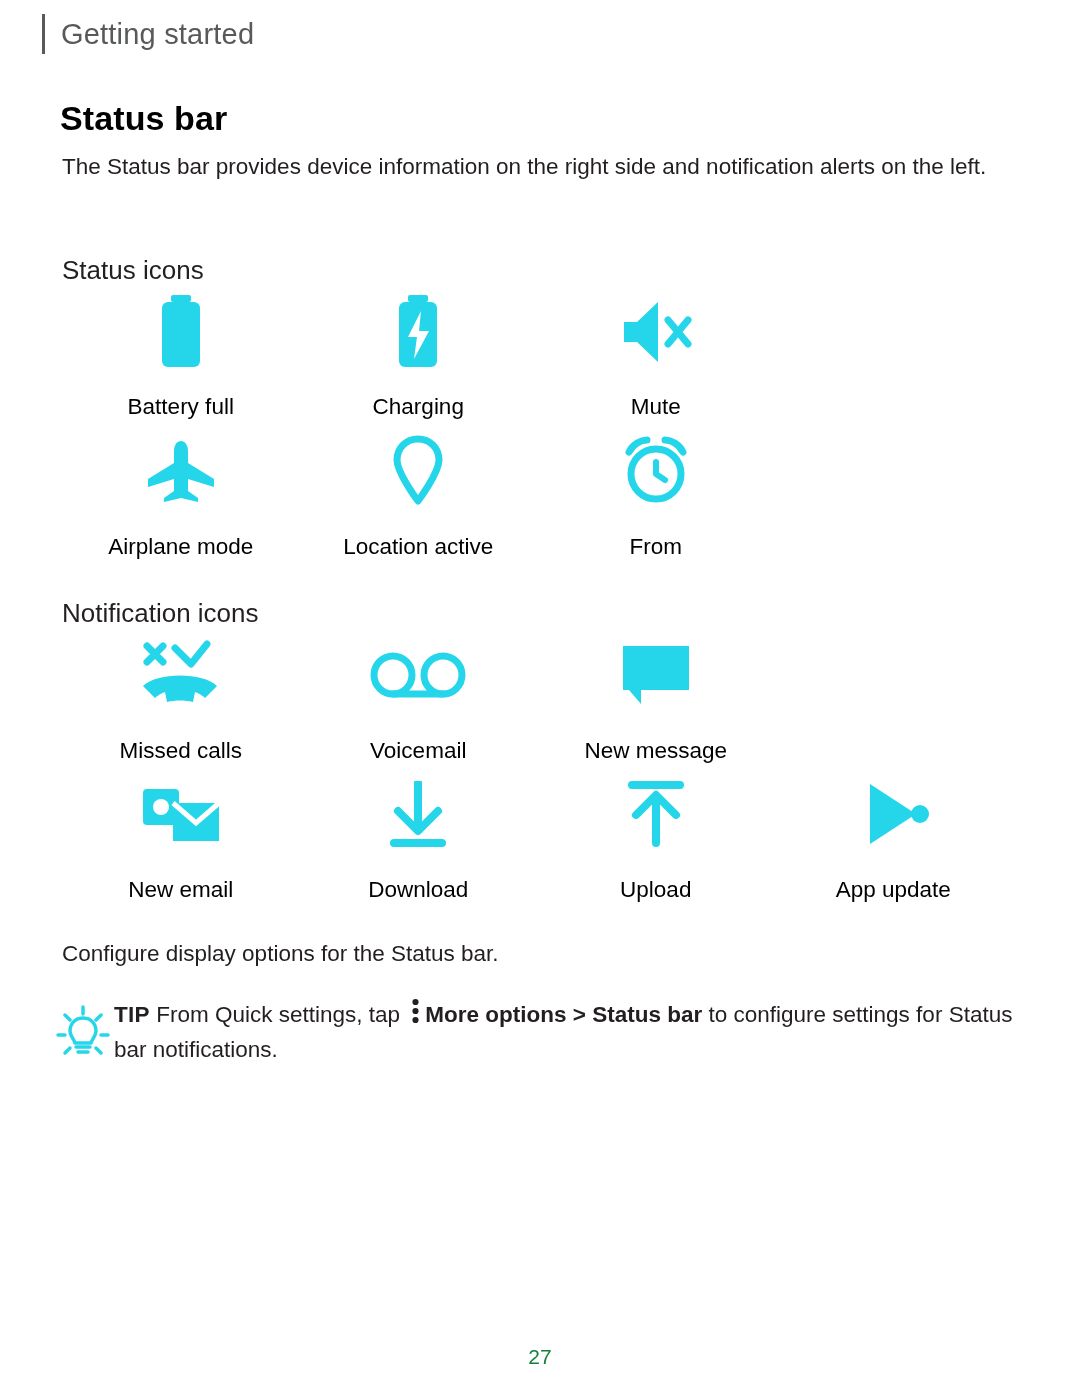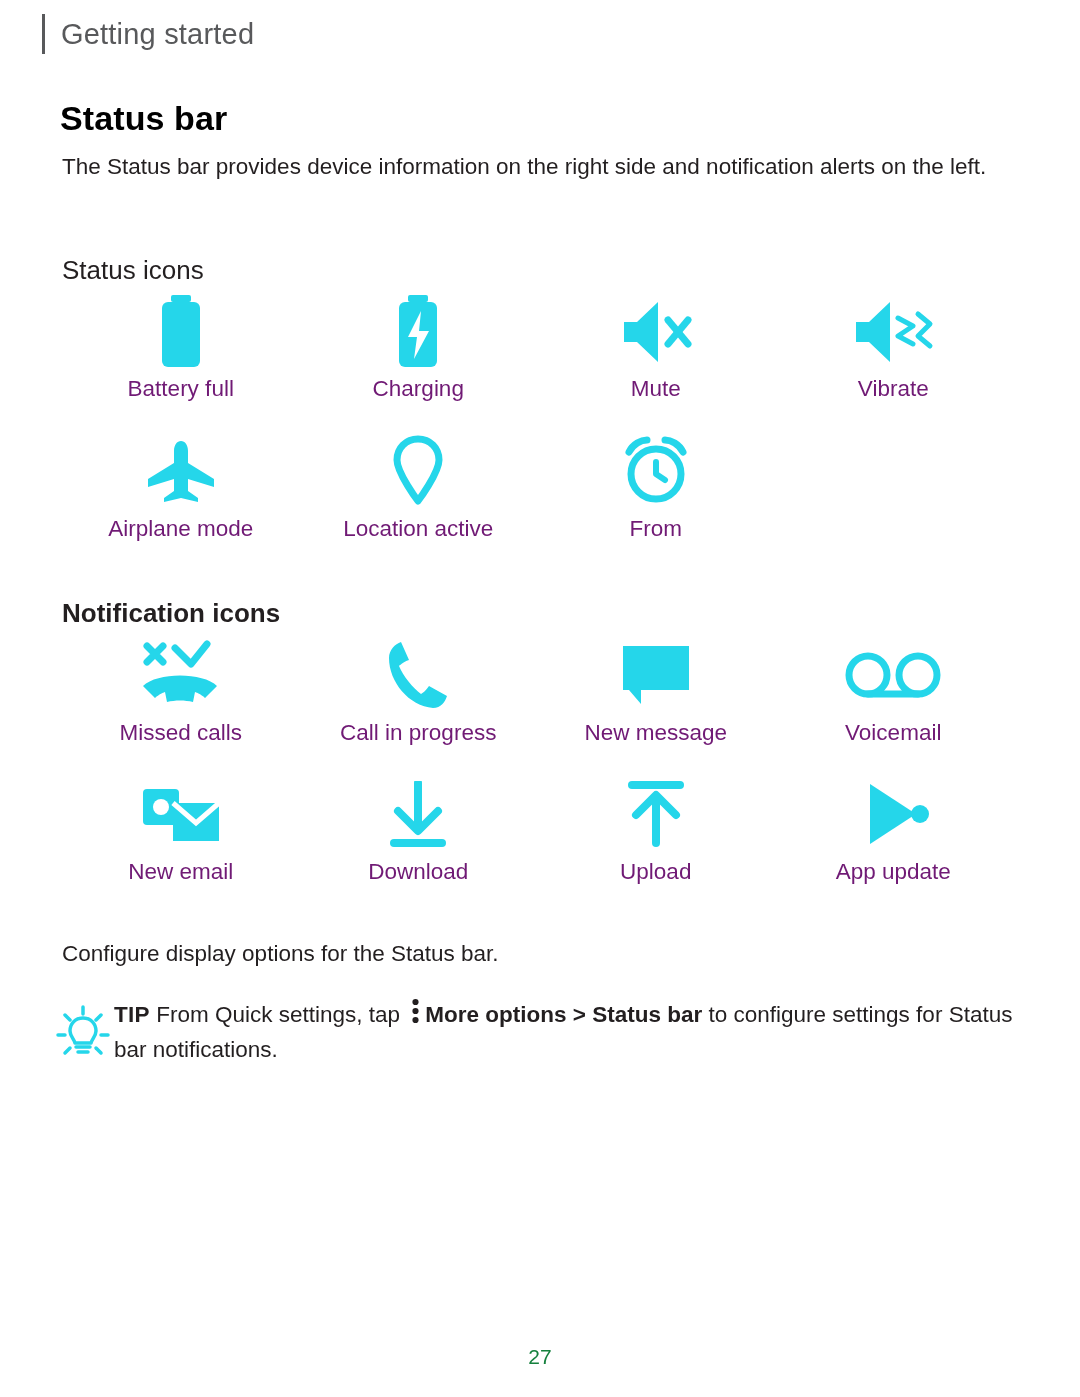--- a/index.html
+++ b/index.html
@@ -66,21 +66,21 @@
   }
 
   .h2 {
     position: absolute;
     left: 62px;
     font-size: 26px;
     font-weight: 400;
     color: #231f20;
   }
   .h2.status-icons { top: 255px; }
-  .h2.notification-icons { top: 598px; font-weight: bold; }
+  .h2.notification-icons { top: 598px; }
 
   
   .grid {
     position: absolute;
     left: 62px;
     width: 950px;
     display: grid;
     grid-template-columns: repeat(4, 1fr);
   }
   .grid.g1 { top: 292px; }
@@ -94,23 +94,23 @@
     align-items: center;
     justify-content: flex-start;
   }
   .icon-box {
     height: 78px;
     display: flex;
     align-items: center;
     justify-content: center;
   }
   .cell-label {
-    margin-top: 6px;
+    margin-top: 24px;
     font-size: 22.5px;
-    color: #701a75;
+    color: #000000;
     text-align: center;
     white-space: nowrap;
   }
 
   
   .closing {
     position: absolute;
     left: 62px;
     top: 941px;
     font-size: 22.5px;
@@ -201,30 +201,20 @@
       <div class="icon-box">
         <svg width="76" height="70" viewBox="0 0 76 70">
           <path d="M40 6 L19 26 L6 26 L6 46 L19 46 L40 66 Z" fill="#25d6ea"></path>
           <path d="M50 24 L70 48" stroke="#25d6ea" stroke-width="7" stroke-linecap="round"></path>
           <path d="M70 24 L50 48" stroke="#25d6ea" stroke-width="7" stroke-linecap="round"></path>
         </svg>
       </div>
       <div class="cell-label">Mute</div>
     </div>
 
-    <div class="cell">
-      <div class="icon-box">
-        <svg width="86" height="70" viewBox="0 0 86 70">
-          <path d="M40 6 L19 26 L6 26 L6 46 L19 46 L40 66 Z" fill="#25d6ea"></path>
-          <path d="M48 22 L63 30 L48 40 L63 48" stroke="#25d6ea" stroke-width="5" fill="none" stroke-linecap="round" stroke-linejoin="round"></path>
-          <path d="M68 18 L80 28 L68 40 L80 50" stroke="#25d6ea" stroke-width="5" fill="none" stroke-linecap="round" stroke-linejoin="round"></path>
-        </svg>
-      </div>
-      <div class="cell-label">Vibrate</div>
-    </div>
   </div>
 
   <div class="grid g2">
 
     <div class="cell">
       <div class="icon-box">
         <svg width="74" height="64" viewBox="0 0 74 64">
           <path d="M37 2 C41 2 44 6 44 12 L44 24 L70 40 L70 48 L44 40 L44 52 L54 59 L54 63 L37 59 L20 63 L20 59 L30 52 L30 40 L4 48 L4 40 L30 24 L30 12 C30 6 33 2 37 2 Z" fill="#25d6ea"></path>
         </svg>
       </div>
@@ -262,47 +252,39 @@
       <div class="icon-box">
         <svg width="84" height="74" viewBox="0 0 84 74">
           <path d="M8 8 L24 24 M24 8 L8 24" stroke="#25d6ea" stroke-width="7" stroke-linecap="round"></path>
           <path d="M36 10 L52 26 L68 6" fill="none" stroke="#25d6ea" stroke-width="7" stroke-linecap="round" stroke-linejoin="round"></path>
           <path d="M4 48 C18 34 64 34 78 48 L66 60 C62 56 56 54 56 54 L54 64 C46 62 36 62 28 64 L26 54 C26 54 20 56 16 60 Z" fill="#25d6ea"></path>
         </svg>
       </div>
       <div class="cell-label">Missed calls</div>
     </div>
 
-    <div class="cell">
-      <div class="icon-box">
-        <svg width="62" height="74" viewBox="0 0 62 74">
-          <path d="M14 4 C8 6 2 12 2 20 C2 44 22 68 46 70 C54 70 58 64 60 58 L42 48 C38 54 34 56 34 56 C26 50 16 38 12 28 C12 28 16 24 22 22 Z" fill="#25d6ea"></path>
-        </svg>
-      </div>
-      <div class="cell-label">Call in progress</div>
-    </div>
-
-    <div class="cell">
-      <div class="icon-box">
-        <svg width="74" height="66" viewBox="0 0 74 66">
-          <path d="M4 4 L70 4 L70 48 L22 48 L22 62 L10 48 L4 48 Z" fill="#25d6ea"></path>
-        </svg>
-      </div>
-      <div class="cell-label">New message</div>
-    </div>
 
     <div class="cell">
       <div class="icon-box">
         <svg width="96" height="56" viewBox="0 0 96 56">
           <circle cx="23" cy="28" r="19" fill="none" stroke="#25d6ea" stroke-width="7"></circle>
           <circle cx="73" cy="28" r="19" fill="none" stroke="#25d6ea" stroke-width="7"></circle>
           <path d="M23 47 L73 47" stroke="#25d6ea" stroke-width="7" stroke-linecap="round"></path>
         </svg>
       </div>
       <div class="cell-label">Voicemail</div>
+    </div>
+
+    <div class="cell">
+      <div class="icon-box">
+        <svg width="74" height="66" viewBox="0 0 74 66">
+          <path d="M4 4 L70 4 L70 48 L22 48 L22 62 L10 48 L4 48 Z" fill="#25d6ea"></path>
+        </svg>
+      </div>
+      <div class="cell-label">New message</div>
     </div>
   </div>
 
   <div class="grid g4">
 
     <div class="cell">
       <div class="icon-box">
         <svg width="84" height="62" viewBox="0 0 84 62">
           <rect x="4" y="6" width="36" height="36" rx="4" fill="#25d6ea"></rect>
           <circle cx="22" cy="24" r="8" fill="#ffffff"></circle>

